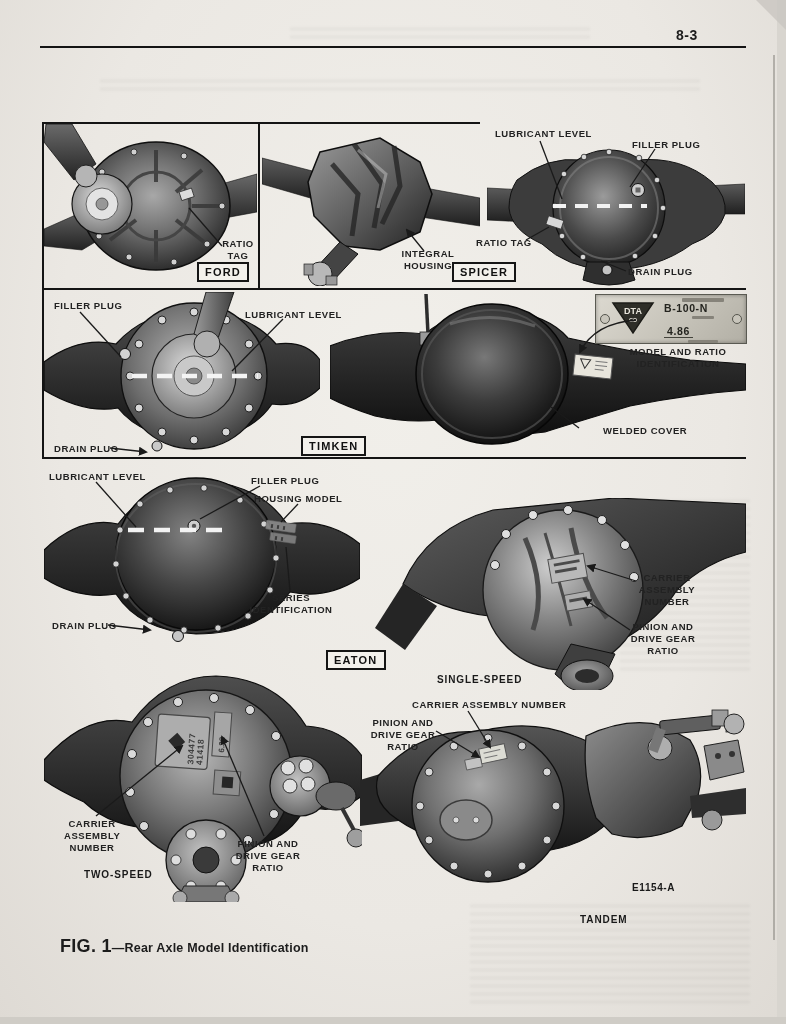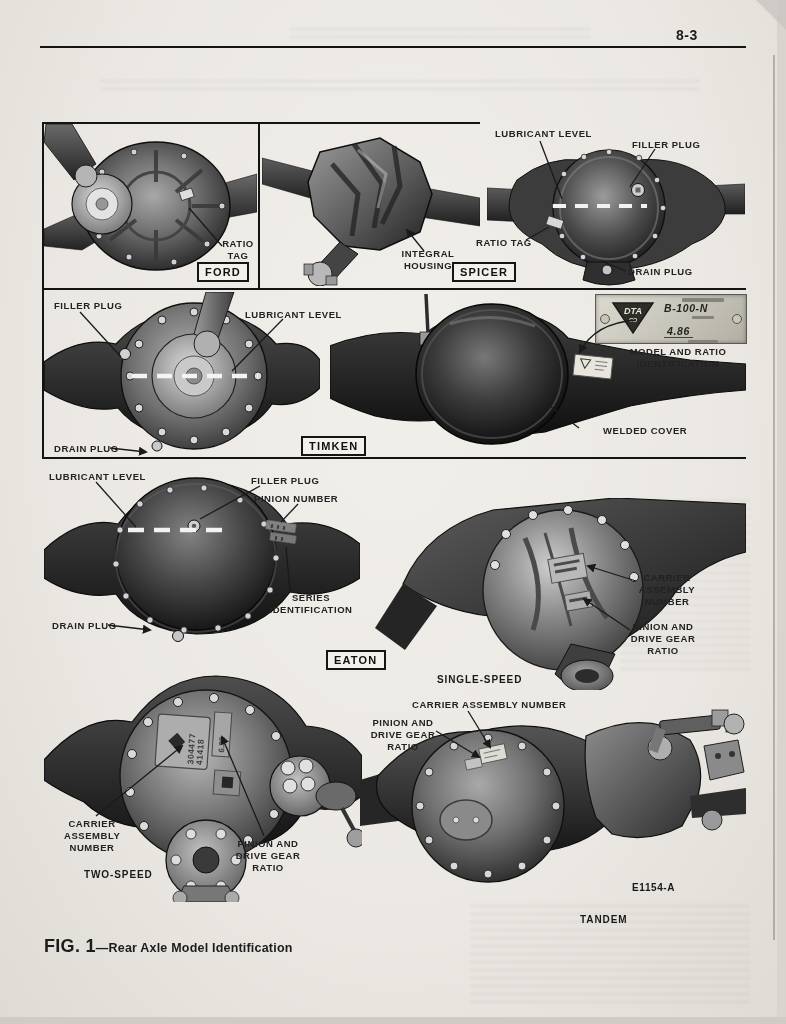--- a/index.html
+++ b/index.html
@@ -19,26 +19,26 @@
     position:absolute;border:2px solid #151515;background:#f3f1ec;
     font-weight:800;font-size:11px;letter-spacing:1.2px;padding:2px 6px;color:#111;
   }
   .speed-caption{position:absolute;font-weight:800;font-size:10px;letter-spacing:.9px;color:#191919;}
   .figcode{position:absolute;font-weight:800;font-size:10px;letter-spacing:.6px;color:#191919;}
   .header-title{position:absolute;top:26px;left:0;right:70px;text-align:center;white-space:nowrap;}
   .header-title .part{font-weight:800;font-size:15px;letter-spacing:.5px;}
   .header-title .section{font-weight:700;font-size:12.5px;letter-spacing:.2px;}
   .page-num{position:absolute;left:676px;top:27px;font-weight:800;font-size:14px;letter-spacing:.5px;}
   .footer{position:absolute;left:44px;top:936px;white-space:nowrap;}
-  .footer .fig{font-weight:800;font-size:18px;letter-spacing:.3px;}
+  .footer .fig{font-weight:800;font-size:18px;letter-spacing:.3px;margin-left:16px;}
   .footer .cap{font-weight:700;font-size:12.5px;letter-spacing:.2px;}
   .plate{
     position:absolute;left:595px;top:294px;width:150px;height:48px;
     background:linear-gradient(135deg,#dcd9d0 0%,#c6c3b9 55%,#b2afa5 100%);
-    border:1px solid #5a5a52;box-shadow:inset 0 0 4px rgba(0,0,0,.35);font-style:italic;
+    border:1px solid #5a5a52;box-shadow:inset 0 0 4px rgba(0,0,0,.35);
   }
   .rivet{position:absolute;width:8px;height:8px;border-radius:50%;
     background:#c8c5bb;border:1.5px solid #55554d;top:19px;}
   .plate-col{position:absolute;left:68px;top:1px;width:78px;text-align:left;}
   .smudge{display:block;margin:1.5px auto;background:#86837a;filter:blur(.6px);border-radius:1px;}
   .plate-model{font-weight:800;font-size:10.5px;letter-spacing:.6px;color:#24241f;line-height:1.05;}
   .plate-ratio{display:inline-block;font-weight:800;font-size:10.5px;letter-spacing:.6px;color:#24241f;
     border-bottom:1px solid #44443c;padding:0 3px;line-height:1.15;}
   .ghost{position:absolute;opacity:.14;filter:blur(1.5px);
     background:repeating-linear-gradient(#8c8a85 0 2px, transparent 2px 8px);}
@@ -528,22 +528,22 @@
   <div class="callout" style="left:476px;top:237px;">RATIO TAG</div>
   <div class="callout" style="left:628px;top:266px;">DRAIN PLUG</div>
   <div class="callout" style="left:54px;top:300px;">FILLER PLUG</div>
   <div class="callout" style="left:245px;top:309px;">LUBRICANT LEVEL</div>
   <div class="callout" style="left:54px;top:443px;">DRAIN PLUG</div>
   <div class="callout center" style="left:608px;top:346px;width:140px;">MODEL AND RATIO
 IDENTIFICATION</div>
   <div class="callout" style="left:581px;top:425px;margin-left:22px;">WELDED COVER</div>
   <div class="callout" style="left:49px;top:471px;">LUBRICANT LEVEL</div>
   <div class="callout" style="left:251px;top:475px;">FILLER PLUG</div>
-  <div class="callout" style="left:254px;top:493px;">PINION NUMBER</div>
-  <div class="callout center" style="left:248px;top:592px;width:86px;margin-left:20px;">SERIES
+  <div class="callout" style="left:254px;top:493px;">HOUSING MODEL</div>
+  <div class="callout center" style="left:248px;top:592px;width:86px;">SERIES
 IDENTIFICATION</div>
   <div class="callout" style="left:52px;top:620px;">DRAIN PLUG</div>
   <div class="callout center" style="left:638px;top:572px;width:58px;">CARRIER
 ASSEMBLY
 NUMBER</div>
   <div class="callout center" style="left:628px;top:621px;width:70px;">PINION AND
 DRIVE GEAR
 RATIO</div>
   <div class="callout center" style="left:64px;top:818px;width:56px;">CARRIER
 ASSEMBLY

